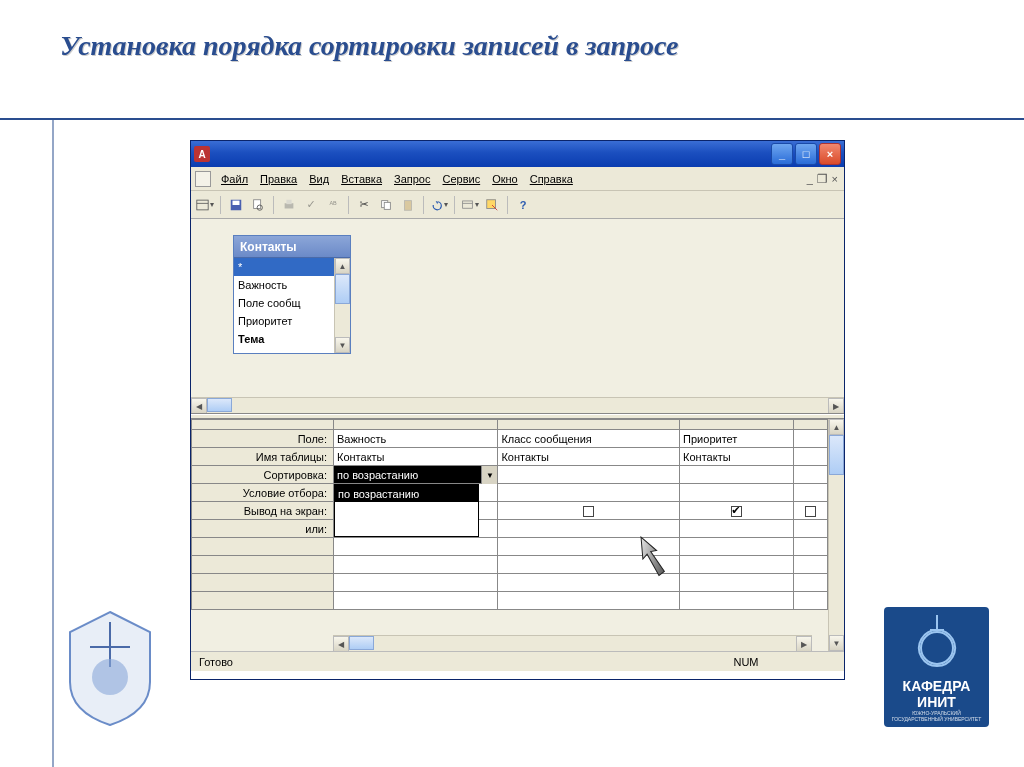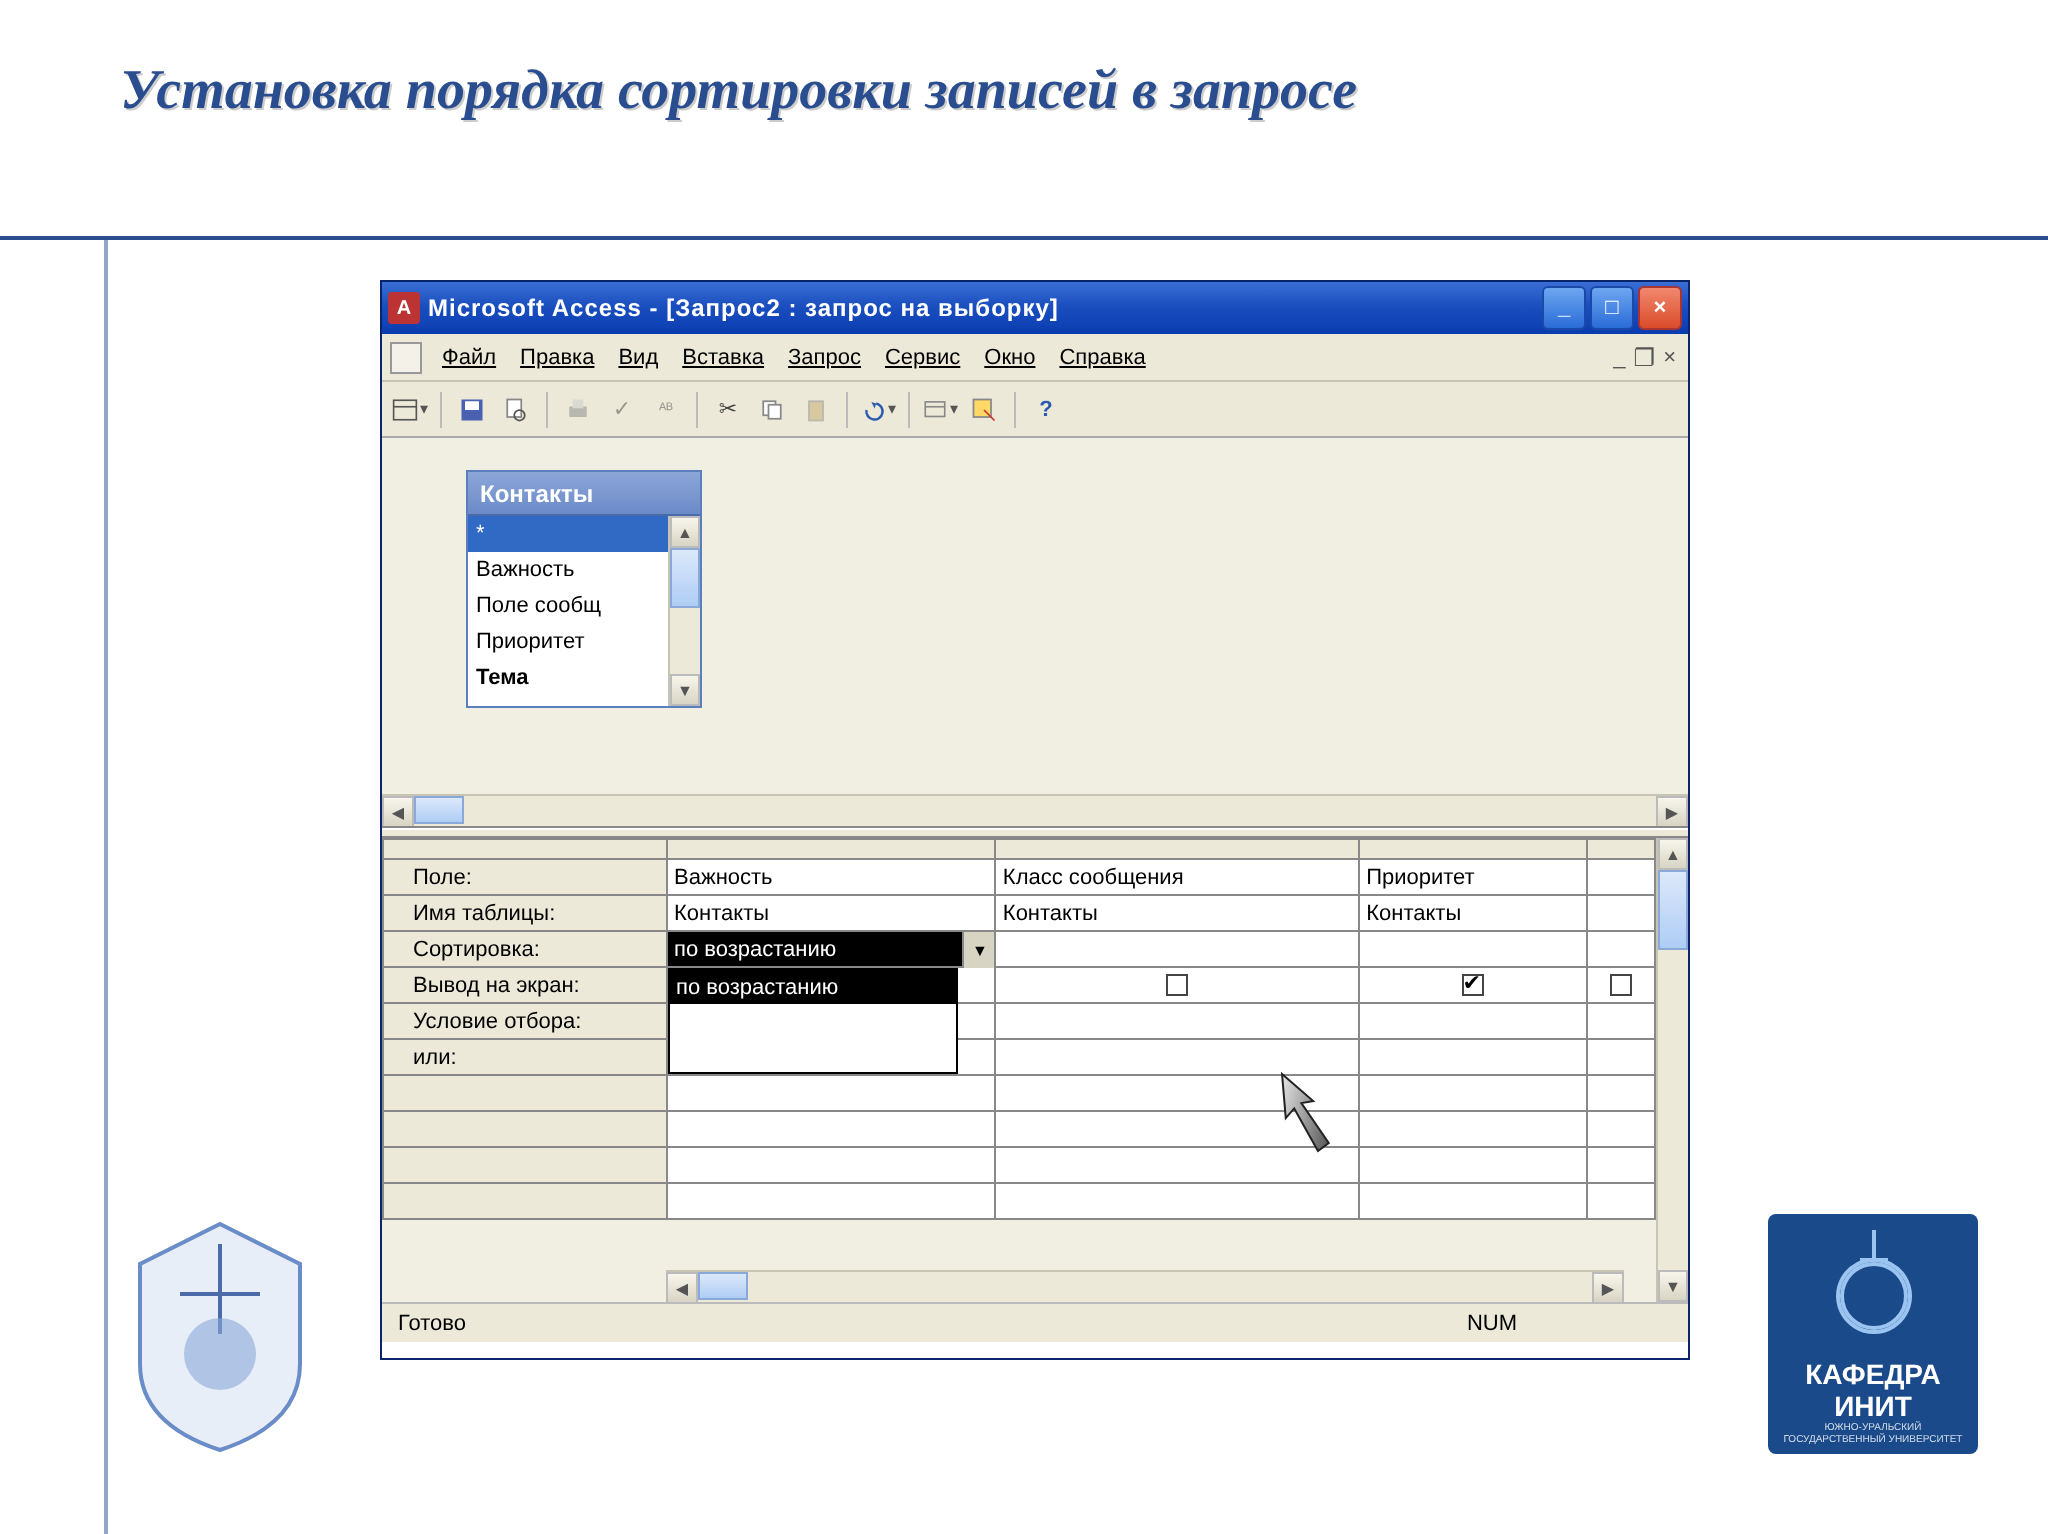--- a/index.html
+++ b/index.html
@@ -50,21 +50,21 @@
 .hb-track{flex:1}
 .hb-thumb{width:25px;height:14px;background:linear-gradient(#dce8fa,#aecdf5);border:1px solid #8aa8d8}
 
 .splitter{height:5px;background:#ece9d8;border-top:1px solid #fff;border-bottom:1px solid #888;cursor:row-resize}
 
 
 .pane-lower{height:232px;background:#f1efe2;display:flex;position:relative}
 .grid-wrap{flex:1;overflow:hidden;position:relative}
 .grid{border-collapse:collapse;width:100%;font-size:11px}
 .grid td{border:1px solid #888;height:18px;background:#fff;padding:0 3px;white-space:nowrap}
-.grid td.lbl{background:#ece9d8;text-align:left;width:130px;padding-right:6px;border-left:none}
+.grid td.lbl{background:#ece9d8;text-align:right;width:130px;padding-right:6px;border-left:none}
 .grid td.gut{width:12px;background:#ece9d8;border-right:none}
 .grid td.hdr{background:#ece9d8;height:10px}
 .chk{display:inline-block;width:11px;height:11px;border:1px solid #444;background:#fff;position:relative;vertical-align:middle}
 .chk.on::after{content:"✔";position:absolute;top:-3px;left:-1px;font-size:11px}
 
 .sort-cell{background:#000!important;color:#fff;position:relative}
 .sort-btn{position:absolute;right:0;top:0;width:16px;height:18px;background:#d8d4c4;border-left:1px solid #888;display:flex;align-items:center;justify-content:center;font-size:8px;color:#000}
 .dd{position:absolute;top:18px;left:0;width:145px;background:#fff;border:1px solid #000;z-index:10}
 .dd-row{height:17px;padding:0 3px;display:flex;align-items:center;cursor:default}
 .dd-row.sel{background:#000;color:#fff}
@@ -94,21 +94,20 @@
 
 <div class="slide">
   <div class="slide-title">Установка порядка сортировки записей в запросе</div>
   <div class="slide-rule"></div>
   <div class="slide-vline"></div>
 
   <div class="win">
 
     <div class="tb">
       <span class="tb-ico">A</span>
-      <span class="tb-title">Microsoft Access - [Запрос2 : запрос на выборку]</span>
       <span class="tb-sp"></span>
       <span class="tb-btn tb-min">_</span>
       <span class="tb-btn tb-max">□</span>
       <span class="tb-btn tb-cls">×</span>
     </div>
 
     <div class="mb">
       <span class="mb-ico"></span>
       <span class="mb-item"><u>Файл</u></span>
       <span class="mb-item"><u>Правка</u></span>
@@ -256,33 +255,33 @@
                 <div class="dd-row">по убыванию</div>
                 <div class="dd-row">(отсутствует)</div>
               </div>
             </td>
             <td></td>
             <td></td>
             <td></td>
           </tr>
           <tr>
             <td class="gut"></td>
+            <td class="lbl">Условие отбора:</td>
+            <td></td>
+                <td></td>
+                <td></td>
+                <td></td>
+          </tr>
+          <tr>
+            <td class="gut"></td>
             <td class="lbl">Вывод на экран:</td>
             <td style="text-align:center"></td>
             <td style="text-align:center"><span class="chk"></span></td>
             <td style="text-align:center"><span class="chk on"></span></td>
             <td style="text-align:center"><span class="chk"></span></td>
-          </tr>
-          <tr>
-            <td class="gut"></td>
-            <td class="lbl">Условие отбора:</td>
-            <td></td>
-                <td></td>
-                <td></td>
-                <td></td>
           </tr>
           <tr>
             <td class="gut"></td>
             <td class="lbl">или:</td>
             <td></td>
                 <td></td>
                 <td></td>
                 <td></td>
           </tr>
           <tr>

